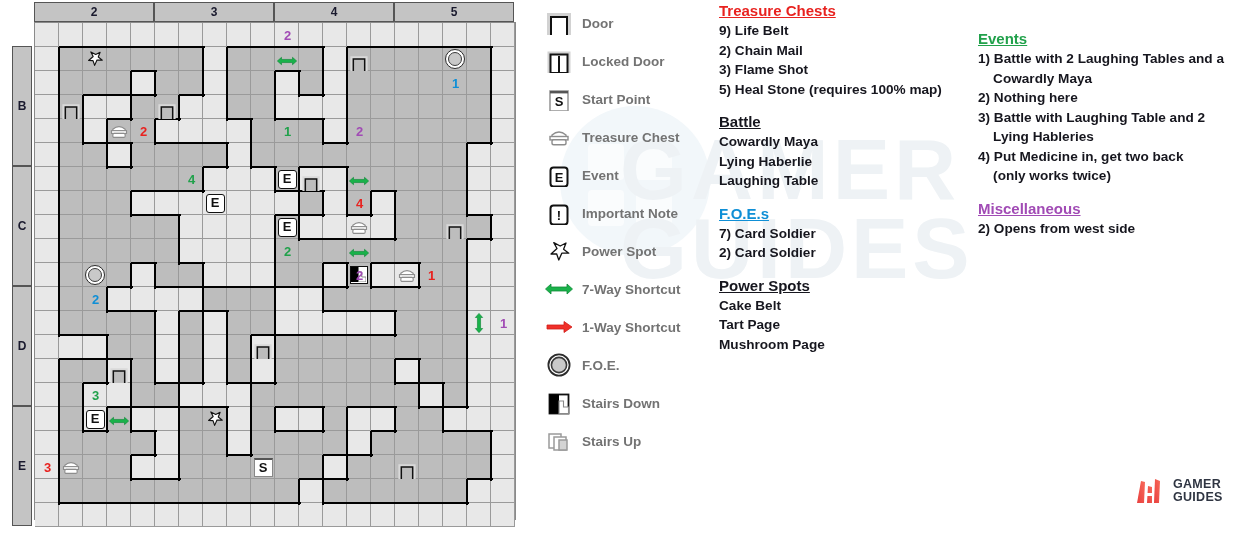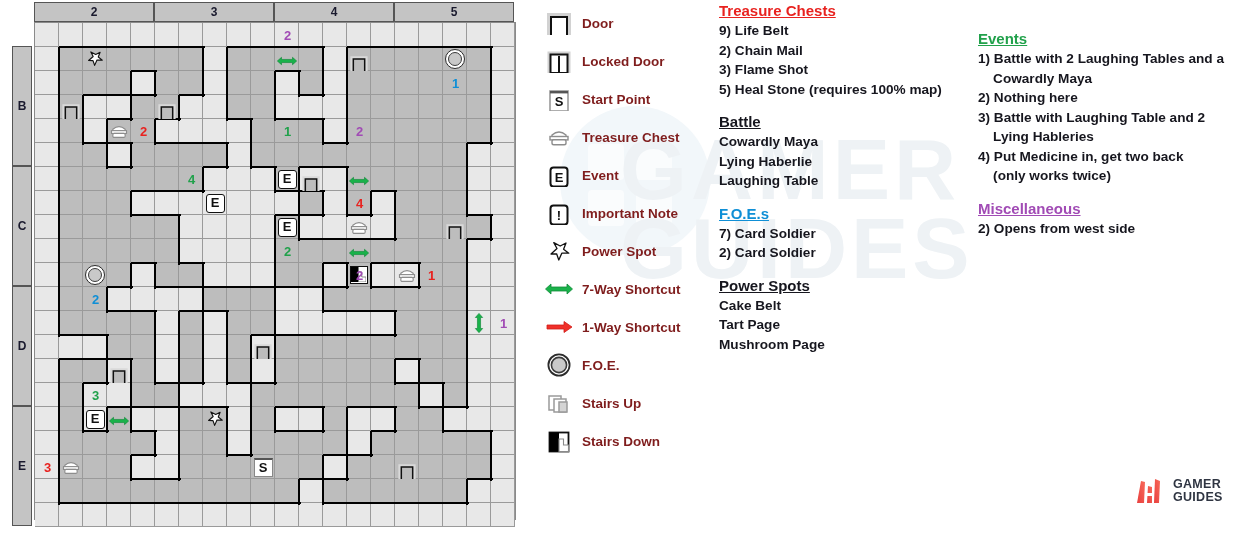--- a/index.html
+++ b/index.html
@@ -45,21 +45,21 @@
      box-sizing:border-box;background:#fff;padding:2px;}
   .ic-foe i{display:block;width:100%;height:100%;border-radius:50%;
      background:#c9c9c9;border:1.4px solid #3a3a3a;box-sizing:border-box;}
   .ic-down{width:18px;height:18px;background:#fff;border:1.5px solid #111;
      box-sizing:border-box;position:relative;}
 
   
   #legend{position:absolute;left:536px;top:4px;width:180px;z-index:3;}
   .lg-row{display:flex;align-items:center;height:38px;}
   .lg-ico{width:46px;display:flex;justify-content:center;align-items:center;}
-  .lg-lbl{font-size:13.5px;font-weight:700;color:#7f1d1d;}
+  .lg-lbl{font-size:13.5px;font-weight:700;color:#737373;}
 
   
   .notes{position:absolute;z-index:3;}
   #col-a{left:719px;top:2px;width:250px;}
   #col-b{left:978px;top:2px;width:280px;}
   .nh{font-size:15px;font-weight:700;text-decoration:underline;margin:0 0 2px;}
   .nh.red{color:#e8221f;}
   .nh.blk{color:#16161e;}
   .nh.blu{color:#0f8fd6;}
   .nh.grn{color:#21a14b;margin-top:28px;}
@@ -1009,36 +1009,36 @@
         <svg viewBox="0 0 26 26" width="26" height="26">
           <circle cx="13" cy="13" r="10.6" fill="#fff" stroke="#2b2b2b" stroke-width="1.8"></circle>
           <circle cx="13" cy="13" r="7.6" fill="#c9c9c9" stroke="#3a3a3a" stroke-width="1.6"></circle>
         </svg>
       </div>
       <div class="lg-lbl">F.O.E.</div>
     </div>
     <div class="lg-row">
       <div class="lg-ico">
         <svg viewBox="0 0 26 24" width="26" height="24">
+          <rect x="3.5" y="3.5" width="19" height="19" fill="#fff" stroke="#111" stroke-width="1.8"></rect>
+          <path d="M3.5 3.5 H13 V10 H17.5 V16 H22.5 V22.5 H3.5 Z" fill="#000"></path>
+          <path d="M13 10 H17.5 V16 H22.5 V22.5 H13 Z" fill="#fff" stroke="#8a8a8a" stroke-width="1.1"></path>
+        </svg>
+      </div>
+      <div class="lg-lbl">Stairs Down</div>
+    </div>
+    <div class="lg-row">
+      <div class="lg-ico">
+        <svg viewBox="0 0 26 24" width="26" height="24">
           <rect x="3" y="5" width="12" height="14" fill="#fff" stroke="#9a9a9a" stroke-width="1.5"></rect>
           <rect x="8" y="8" width="12" height="13" fill="#fff" stroke="#9a9a9a" stroke-width="1.5"></rect>
           <rect x="13" y="11" width="8" height="10" fill="#d4d4d4" stroke="#9a9a9a" stroke-width="1.5"></rect>
         </svg>
       </div>
       <div class="lg-lbl">Stairs Up</div>
-    </div>
-    <div class="lg-row">
-      <div class="lg-ico">
-        <svg viewBox="0 0 26 24" width="26" height="24">
-          <rect x="3.5" y="3.5" width="19" height="19" fill="#fff" stroke="#111" stroke-width="1.8"></rect>
-          <path d="M3.5 3.5 H13 V10 H17.5 V16 H22.5 V22.5 H3.5 Z" fill="#000"></path>
-          <path d="M13 10 H17.5 V16 H22.5 V22.5 H13 Z" fill="#fff" stroke="#8a8a8a" stroke-width="1.1"></path>
-        </svg>
-      </div>
-      <div class="lg-lbl">Stairs Down</div>
     </div>
   </div>
 
 <div class="notes" id="col-a">
   <p class="nh red">Treasure Chests</p>
   <div id="tc-list">
       <p class="nl">9) Life Belt</p>
       <p class="nl">2) Chain Mail</p>
       <p class="nl">3) Flame Shot</p>
       <p class="nl">5) Heal Stone (requires 100% map)</p>

